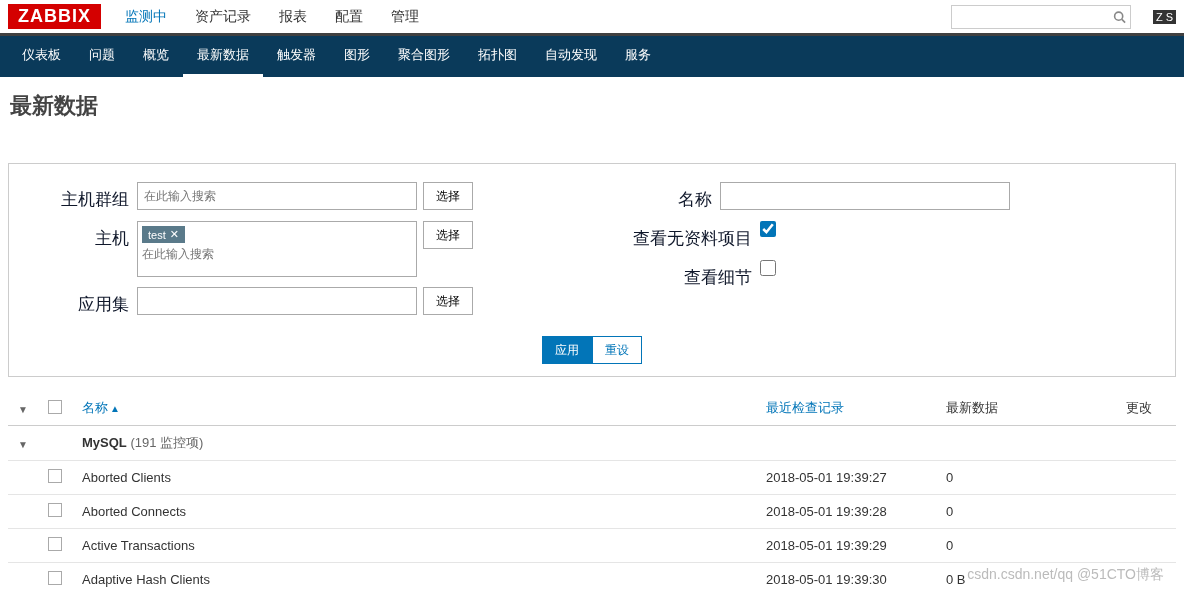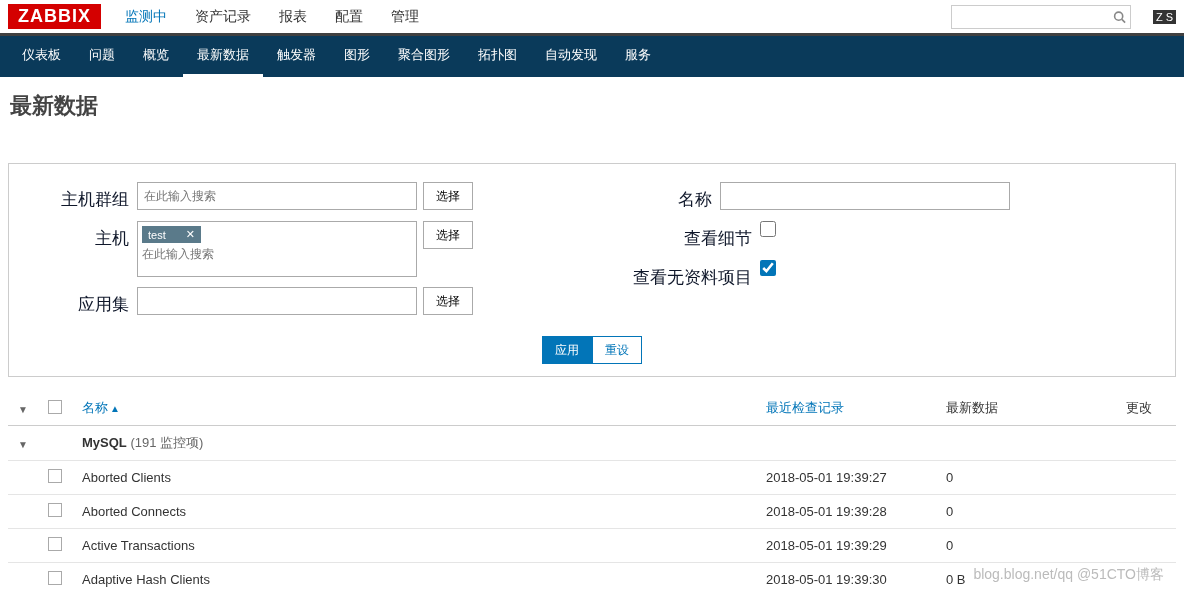--- a/index.html
+++ b/index.html
@@ -29,21 +29,21 @@
   .filter-tab { position: absolute; top: -30px; left: 50%; transform: translateX(-50%); background: #fff; border: 1px solid #ccc; border-bottom: none; padding: 6px 18px; font-size: 13px; cursor: pointer; }
   .filter-tab .tri { font-size: 9px; margin-left: 4px; }
   .filter-panel { background: #fff; border: 1px solid #ccc; padding: 18px 30px 12px; margin-top: 28px; }
   .filter-grid { display: grid; grid-template-columns: 1fr 1fr; gap: 8px 60px; }
   .frow { display: flex; align-items: flex-start; gap: 8px; margin-bottom: 10px; }
   .frow label { width: 90px; text-align: right; padding-top: 6px; font-size: 17px; color: #0f172a; }
   .finput-wrap { display: flex; gap: 6px; align-items: flex-start; }
   .finput { border: 1px solid #aaa; height: 28px; width: 280px; padding: 0 6px; font-size: 12px; }
   .finput.multi { min-height: 56px; height: auto; padding: 4px; display: flex; flex-direction: column; gap: 4px; }
   .finput.small { width: 280px; }
-  .tag { background: #5a7a8a; color: #fff; font-size: 11px; padding: 2px 6px; display: inline-flex; align-items: center; gap: 20px; width: fit-content; }
+  .tag { background: #5a7a8a; color: #fff; font-size: 11px; padding: 2px 6px; display: inline-flex; align-items: center; gap: 4px; width: fit-content; }
   .tag .x { font-size: 11px; cursor: pointer; }
   .tag-input { border: none; outline: none; font-size: 12px; width: 100%; }
   .btn { border: 1px solid #aaa; background: #fff; height: 28px; padding: 0 12px; font-size: 12px; cursor: pointer; }
   .btn.primary { background: #0275b8; color: #fff; border-color: #0275b8; }
   .btn.outline { border-color: #0275b8; color: #0275b8; background: #fff; }
   .chk { width: 16px; height: 16px; cursor: pointer; accent-color: #0275b8; }
   .filter-actions { display: flex; justify-content: center; gap: 0; margin-top: 10px; }
 
   
   .data-table { width: calc(100% - 16px); margin: 14px 8px 0; border-collapse: collapse; font-size: 13px; }
@@ -130,26 +130,26 @@
             <button class="btn">选择</button>
           </div>
         </div>
       </div>
       <div>
         <div class="frow">
           <label>名称</label>
           <input class="finput" style="width: 290px;">
         </div>
         <div class="frow">
+          <label style="width:130px;">查看无资料项目</label>
+          <input type="checkbox" class="chk" checked="" style="">
+        </div>
+        <div class="frow">
           <label style="width:130px;">查看细节</label>
           <input type="checkbox" class="chk" style="">
-        </div>
-        <div class="frow">
-          <label style="width:130px;">查看无资料项目</label>
-          <input type="checkbox" class="chk" checked="" style="">
         </div>
       </div>
     </div>
     <div class="filter-actions">
       <button class="btn primary">应用</button>
       <button class="btn outline">重设</button>
     </div>
   </div>
 </div>
 
@@ -201,13 +201,13 @@
         <td class="col-expand"></td>
         <td class="col-chk"><span class="row-chk"></span></td>
         <td>Adaptive Hash Clients</td>
         <td>2018-05-01 19:39:30</td>
         <td>0 B</td>
         <td></td>
       </tr>
     </tbody>
 </table>
 
-<div class="watermark">blog.blog.net/qq @51CTO博客</div>
+<div class="watermark">csdn.csdn.net/qq @51CTO博客</div>
 
 </body></html>

